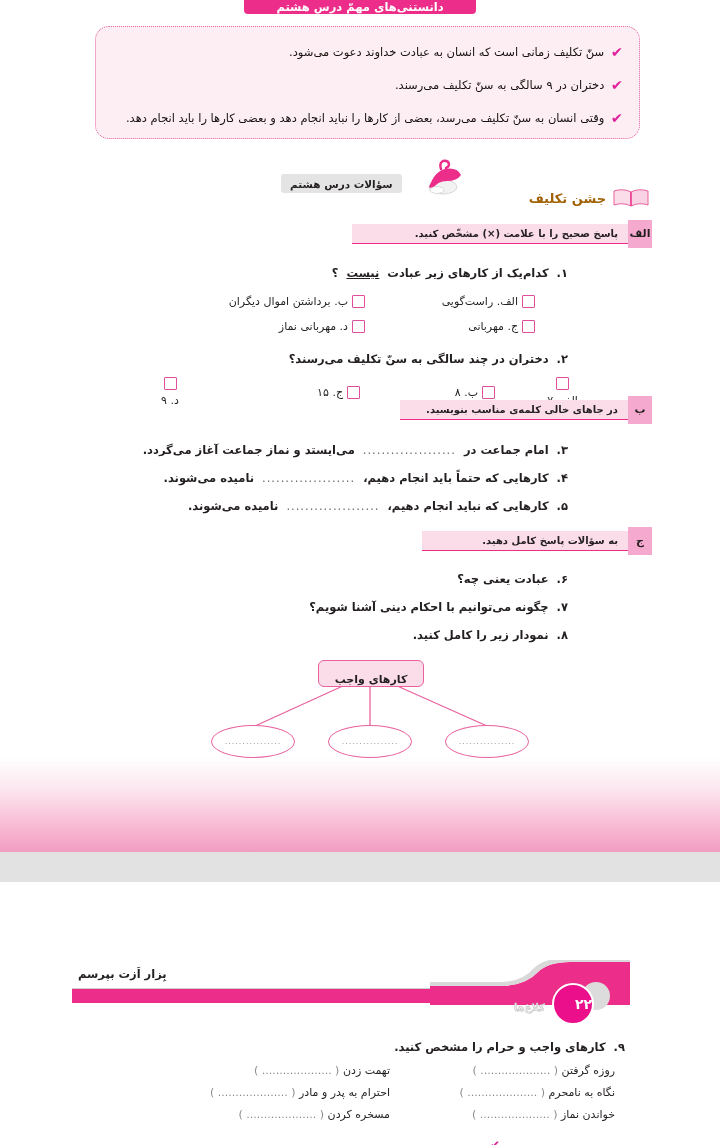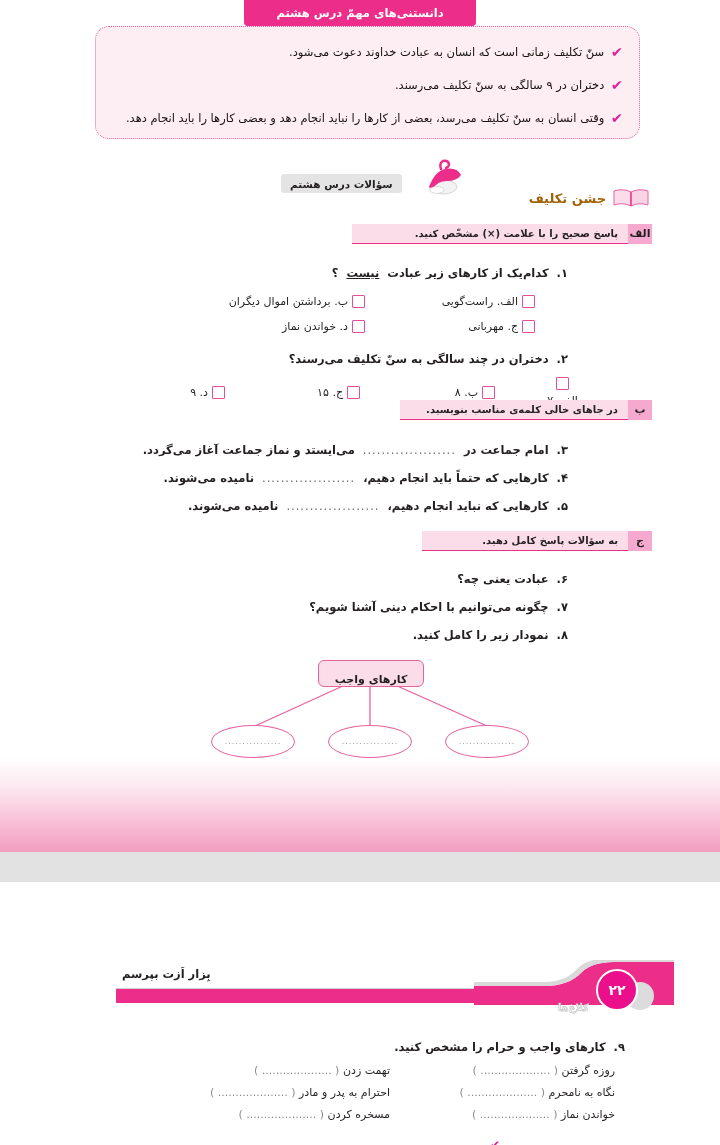--- a/index.html
+++ b/index.html
@@ -13,25 +13,25 @@
     overflow:hidden;
     direction:rtl;
   }
 
   
   .top-banner{
     position:absolute;
     top:0; left:50%;
     transform:translateX(-50%);
     width:232px;
-    height:26px;
+    height:14px;
     background:#ec2d8a;
     border-radius:0 0 4px 4px;
     display:flex;
-    align-items:center;
+    align-items:flex-end;
     justify-content:center;
     color:#ffffff;
     font-size:11.5px;
     font-weight:bold;
     letter-spacing:0;
     z-index:6;
   }
 
   
   .facts-box{
@@ -123,21 +123,21 @@
     background:#fbdce9;
     border-bottom:1.6px solid #ec2d8a;
     display:flex;
     flex-direction:row;
     align-items:center;
     direction:rtl;
     box-sizing:border-box;
   }
   .sec-letter{
     width:24px;
-    height:20px;
+    height:28px;
     background:#f5a9ce;
     color:#231f20;
     font-size:11px;
     font-weight:bold;
     display:flex;
     align-items:center;
     justify-content:center;
     flex:0 0 auto;
   }
   .sec-title{
@@ -256,21 +256,21 @@
     position:absolute;
     top:882px;left:0;
     width:720px;height:80px;
     background:#ffffff;
   }
 
   
   .footer-wrap{
     position:absolute;
     top:960px;left:0;
-    width:620px;height:62px;margin-left:44px;
+    width:620px;height:62px;
   }
   .footer-title{
     position:absolute;
     top:7px; left:78px;
     font-size:11.5px;
     color:#231f20;
     font-weight:bold;
     white-space:nowrap;
     z-index:4;
   }
@@ -289,28 +289,28 @@
     z-index:3;
   }
   .footer-swoosh{
     position:absolute;
     top:0px;left:430px;
     width:200px;height:45px;
     z-index:3;
   }
   .page-badge{
     position:absolute;
-    top:9px;left:552px;
+    top:23px;left:552px;
     width:38px;height:38px;
     border-radius:50%;
     background:#ec0f8c;
     border:2.5px solid #ffffff;
     color:#ffffff;
     font-size:14px;font-weight:bold;
-    display:flex;align-items:center;justify-content:center;
+    display:flex;align-items:center;justify-content:flex-start;
     z-index:6;
   }
   .badge-dot{
     position:absolute;
     top:22px;left:582px;
     width:28px;height:28px;
     border-radius:50%;
     background:#dcdcdc;
     z-index:5;
   }
@@ -426,21 +426,21 @@
   </div>
 </div>
 
 <div class="opt-row" style="top:320px; right:185px;">
   <div class="opt" style="width:170px;">
     <span class="cbox"></span>
     <span class="opt-label">ج. مهربانی</span>
   </div>
   <div class="opt" style="width:200px;">
     <span class="cbox"></span>
-    <span class="opt-label">د. خواندن نماز</span>
+    <span class="opt-label">د. مهربانی نماز</span>
   </div>
 </div>
 
 <div class="q-line" style="top:352px; right:152px;">
   <span class="q-num">۲.</span>
   <span class="q-text">دختران در چند سالگی به سنّ تکلیف می‌رسند؟</span>
 </div>
 
 <div class="opt-row" style="top:377px; right:90px;">
   <div class="opt" style="width:135px;flex-direction:column;">
@@ -448,21 +448,21 @@
     <span class="opt-label">الف. ۷</span>
   </div>
   <div class="opt" style="width:135px;">
     <span class="cbox"></span>
     <span class="opt-label">ب. ۸</span>
   </div>
   <div class="opt" style="width:135px;">
     <span class="cbox"></span>
     <span class="opt-label">ج. ۱۵</span>
   </div>
-  <div class="opt" style="width:110px;">
+  <div class="opt" style="width:110px;flex-direction:column;">
     <span class="cbox"></span>
     <span class="opt-label">د. ۹</span>
   </div>
 </div>
 
 <div class="sec-head" id="sec-b">
   <span class="sec-letter">ب</span>
   <span class="sec-title">در جاهای خالی کلمه‌ی مناسب بنویسید.</span>
 </div>
 

